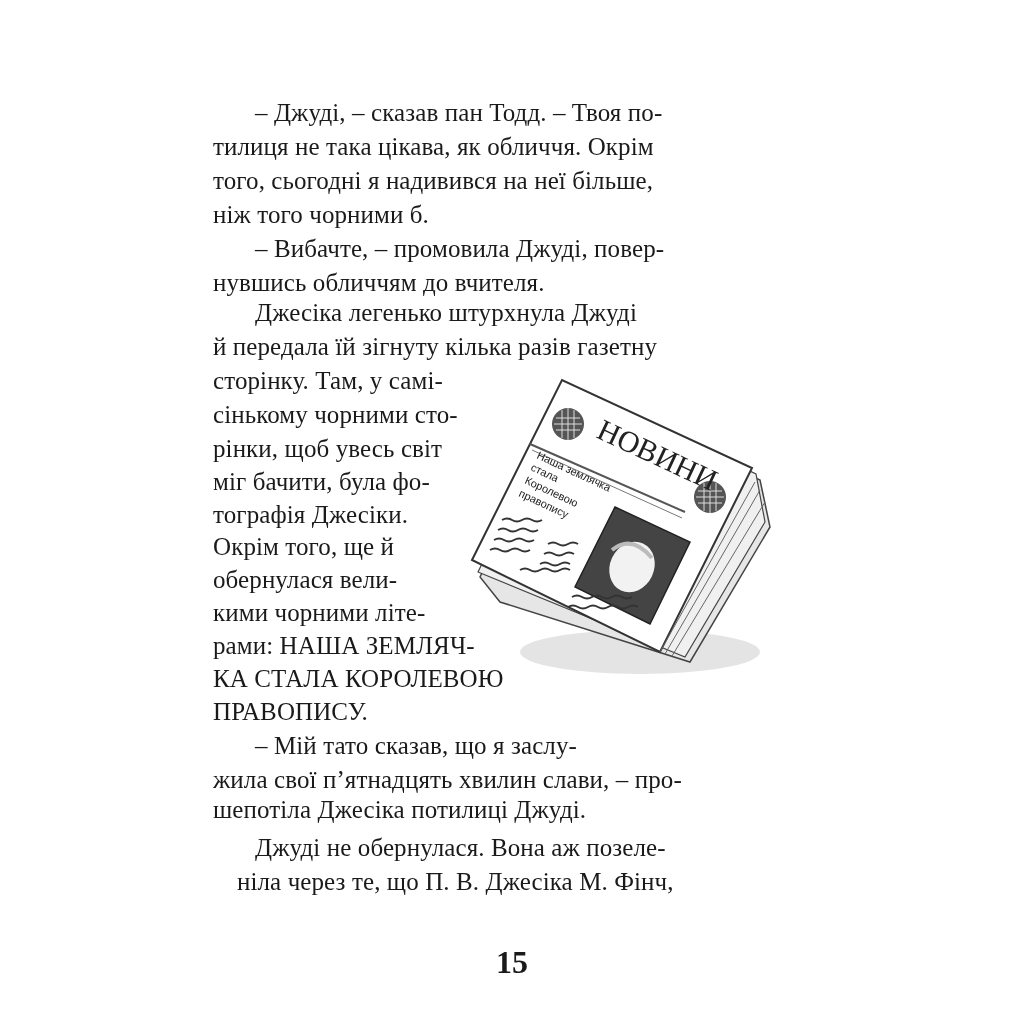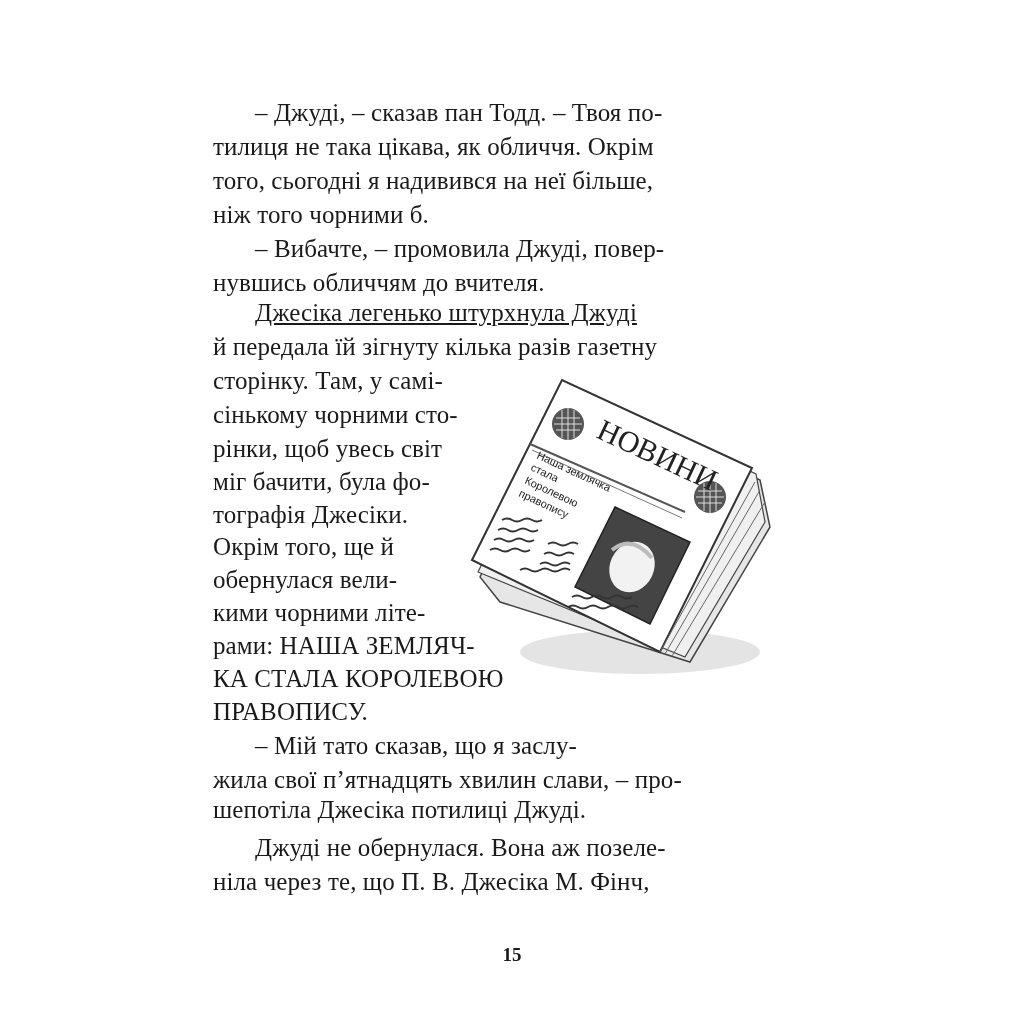--- a/index.html
+++ b/index.html
@@ -11,60 +11,60 @@
   }
   .line {
     position: absolute; left: 213px; white-space: nowrap;
     font-size: 25px; line-height: 32px; letter-spacing: 0.1px;
     font-family: "Liberation Serif", "DejaVu Serif", serif;
   }
   .just-narrow { display: flex; justify-content: space-between; }
   .indent { left: 255px; }
   .page-number {
     position: absolute; left: 0; width: 1024px; top: 944px;
-    text-align: center; font-size: 19px; font-weight: bold;
+    text-align: center; font-size: 32px; font-weight: bold;
     font-family: "Liberation Serif", "DejaVu Serif", serif;
   }
   .illustration { position: absolute; left: 460px; top: 362px; width: 330px; height: 340px; }
 </style>
 </head>
 <body>
 
 <div class="page">
 
   <div class="line indent just-narrow" style="top:97px; width:494px;">
       <span>– Джуді, – сказав пан Тодд. – Твоя по-</span>
     </div>
   <div class="line" style="top:131px;"><span>тилиця не така цікава, як обличчя. Окрім</span></div>
   <div class="line" style="top:165px;text-align:center;"><span>того, сьогодні я надивився на неї більше,</span></div>
   <div class="line" style="top:199px;"><span>ніж того чорними б.</span></div>
 
   <div class="line indent" style="top:233px;"><span>– Вибачте, – промовила Джуді, повер-</span></div>
   <div class="line" style="top:267px;"><span>нувшись обличчям до вчителя.</span></div>
 
-  <div class="line indent" style="top:297px;text-decoration:underline;"><span>Джесіка легенько штурхнула Джуді</span></div>
+  <div class="line indent" style="top:297px;"><span>Джесіка легенько штурхнула Джуді</span></div>
   <div class="line" style="top:331px;"><span>й передала їй зігнуту кілька разів газетну</span></div>
 
   <div class="line" style="top:365px;"><span>сторінку. Там, у самі-</span></div>
   <div class="line" style="top:399px;"><span>сінькому чорними сто-</span></div>
   <div class="line" style="top:433px;"><span>рінки, щоб увесь світ</span></div>
   <div class="line" style="top:466px;"><span>міг бачити, була фо-</span></div>
   <div class="line" style="top:499px;"><span>тографія Джесіки.</span></div>
   <div class="line" style="top:531px;text-align:right;"><span>Окрім того, ще й</span></div>
   <div class="line" style="top:564px;"><span>обернулася вели-</span></div>
   <div class="line" style="top:597px;"><span>кими чорними літе-</span></div>
   <div class="line" style="top:630px;"><span>рами: НАША ЗЕМЛЯЧ-</span></div>
   <div class="line" style="top:663px;"><span>КА СТАЛА КОРОЛЕВОЮ</span></div>
   <div class="line indent" style="top:730px;"><span>– Мій тато сказав, що я заслу-</span></div>
 
   <div class="line" style="top:696px;"><span>ПРАВОПИСУ.</span></div>
   <div class="line" style="top:764px;"><span>жила свої п’ятнадцять хвилин слави, – про-</span></div>
   <div class="line" style="top:794px;"><span>шепотіла Джесіка потилиці Джуді.</span></div>
   <div class="line indent" style="top:832px;"><span>Джуді не обернулася. Вона аж позеле-</span></div>
-  <div class="line" style="top:866px;"><span>ніла через те, що П. В. Джесіка М. Фінч,</span></div>
+  <div class="line" style="top:866px;margin-left:24px;"><span>ніла через те, що П. В. Джесіка М. Фінч,</span></div>
 
   <div class="illustration">
     <svg width="330" height="340" viewBox="0 0 330 340">
 
       <ellipse cx="180" cy="290" rx="120" ry="22" fill="#d8d8d8" opacity="0.7"></ellipse>
 
       <path d="M20 215 L110 28 L300 118 L310 165 L230 300 L40 240 Z" fill="#e6e6e6" stroke="#444" stroke-width="1.5"></path>
       <path d="M18 210 L108 24 L296 112 L305 160 L225 295 Z" fill="#f0f0f0" stroke="#444" stroke-width="1.2"></path>
 
       <path d="M12 198 L102 18 L292 106 L200 290 Z" fill="#ffffff" stroke="#333" stroke-width="2"></path>

